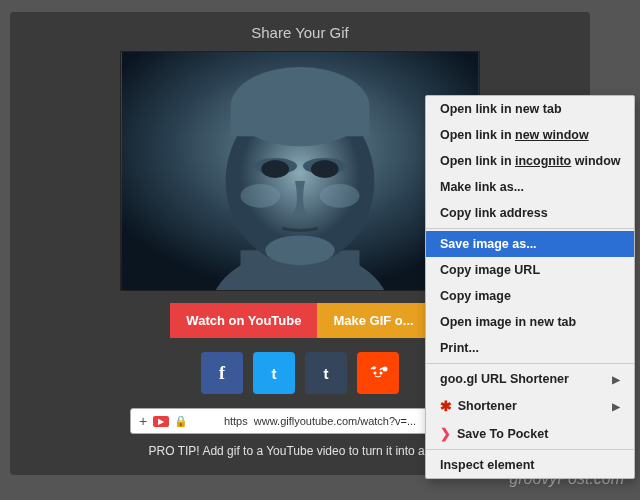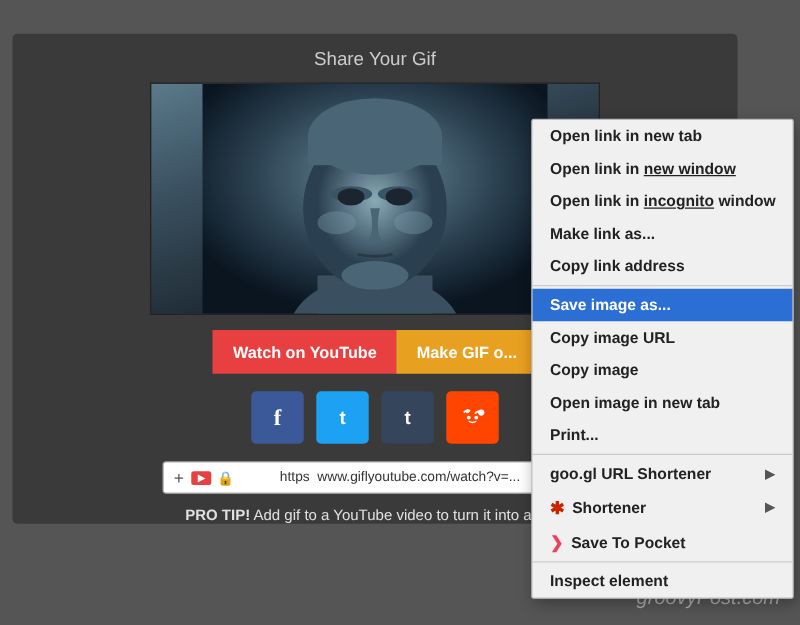--- a/index.html
+++ b/index.html
@@ -10,23 +10,23 @@
       font-family: Arial, sans-serif;
       font-size: 13px;
       overflow: hidden;
       position: relative;
     }
 
     
     .main-panel {
       background: #3a3a3a;
       width: 580px;
-      height: 392px;
+      height: 463px;
       position: absolute;
-      top: 27px;
+      top: 12px;
       left: 10px;
       border-radius: 4px;
       display: flex;
       flex-direction: column;
       align-items: center;
       padding-top: 12px;
     }
 
     .page-title {
       color: #ccc;
@@ -166,21 +166,21 @@
 
     
     .pro-tip {
       color: #e0e0e0;
       font-size: 12px;
       margin-top: 10px;
       text-align: center;
     }
 
     .pro-tip strong {
-      font-weight: bold;
+      font-weight: normal;
     }
 
     
     .watermark {
       position: absolute;
       bottom: 12px;
       right: 16px;
       color: #888;
       font-size: 16px;
       font-style: italic;

